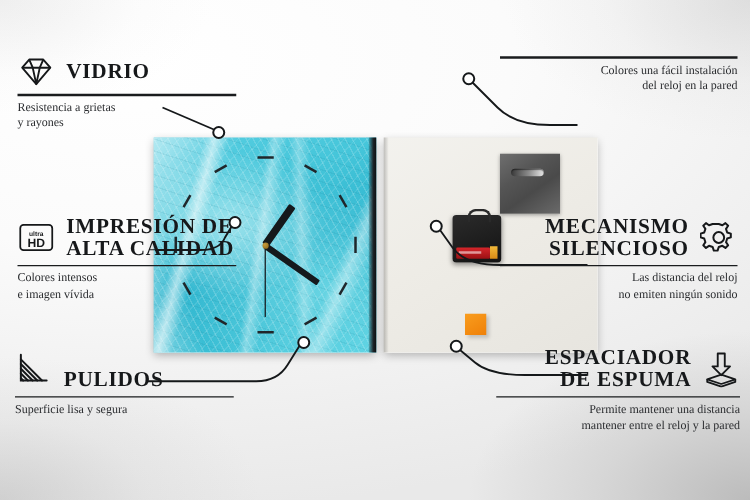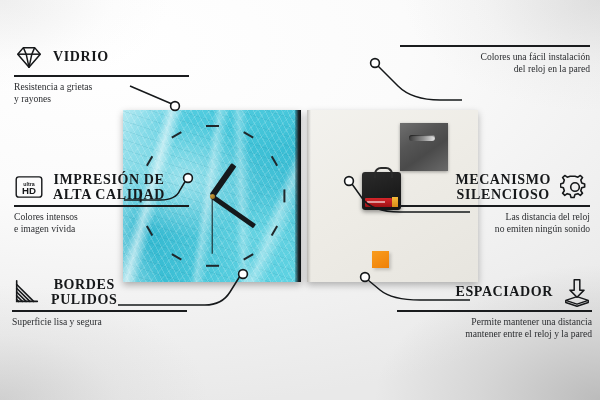--- a/index.html
+++ b/index.html
@@ -88,22 +88,22 @@
   #foam-spacer{position:absolute;left:65px;top:141px;width:17px;height:17px;
     background:linear-gradient(150deg,#f99d1e,#ef8008);
     box-shadow:2px 2px 3px rgba(0,0,0,.18);}
 
   
   .callout{position:absolute;width:210px;}
   .callout.L{text-align:left;}
   .callout.R{text-align:right;}
   .co-head{display:flex;align-items:center;gap:9px;}
   .callout.R .co-head{flex-direction:row-reverse;}
-  .co-title{font-family:"Liberation Serif",serif;font-weight:700;font-size:14px;line-height:1.08;
-    letter-spacing:.6px;color:#16181a;text-transform:uppercase;text-align:center;}
+  .co-title{font-family:"Liberation Serif",serif;font-weight:700;font-size:17px;line-height:1.08;
+    letter-spacing:.6px;color:#16181a;text-transform:uppercase;}
   .co-rule{height:1.6px;background:#1a1c1e;margin:3px 0 4px 0;}
   .co-sub{font-family:"Liberation Serif",serif;font-size:9.6px;line-height:1.28;color:#2b2d30;}
   .ico{width:30px;height:30px;flex:0 0 30px;display:block;}
   .ico svg{display:block;width:30px;height:30px;}
 
   
   #wires{position:absolute;left:0;top:0;width:600px;height:400px;pointer-events:none;}
 </style>
 </head>
 <body>
@@ -226,21 +226,21 @@
           <path d="M5 4 L5 26 L27 26"></path>
           <path d="M5 8 L23 26"></path>
               <path d="M5 12 L19 26"></path>
               <path d="M5 16 L15 26"></path>
           <path d="M5 20 L11 26"></path>
               <path d="M5 24 L7 26"></path>
             </g>
           </svg>
       </span>
       <span class="co-title">
-        <span>BORDES</span><br><span>PULIDOS</span>
+        <br><span>PULIDOS</span>
       </span>
     </div>
     <div class="co-rule" style="width:175px;"></div>
     <div class="co-sub">
       <span>Superficie lisa y segura</span>
     </div>
   </div>
 
   <div class="callout R" style="right:10px;top:42px;width:190px;">
     <div class="co-rule" style="width:190px;"></div>
@@ -270,21 +270,21 @@
   <div class="callout R" style="right:8px;top:277px;width:195px;">
     <div class="co-head">
       <span class="ico">
         <svg viewBox="0 0 32 32">
           <path d="M13 3 H19 V14 H23.5 L16 21.5 L8.5 14 H13 Z" fill="none" stroke="#16181a" stroke-width="1.6" stroke-linejoin="round"></path>
           <path d="M16 21 L28 25 L16 29 L4 25 Z" fill="none" stroke="#16181a" stroke-width="1.5" stroke-linejoin="round"></path>
           <path d="M4 25 v2.2 L16 31.2 L28 27.2 V25" fill="none" stroke="#16181a" stroke-width="1.5" stroke-linejoin="round"></path>
         </svg>
       </span>
       <span class="co-title">
-        <span>ESPACIADOR</span><br>
+        <span>ESPACIADOR</span><br><span>DE ESPUMA</span>
       </span>
     </div>
     <div class="co-rule" style="width:195px;"></div>
     <div class="co-sub">
       <span>Permite mantener una distancia</span><br><span>mantener entre el reloj y la pared</span>
     </div>
   </div>
 
 </div>
 

